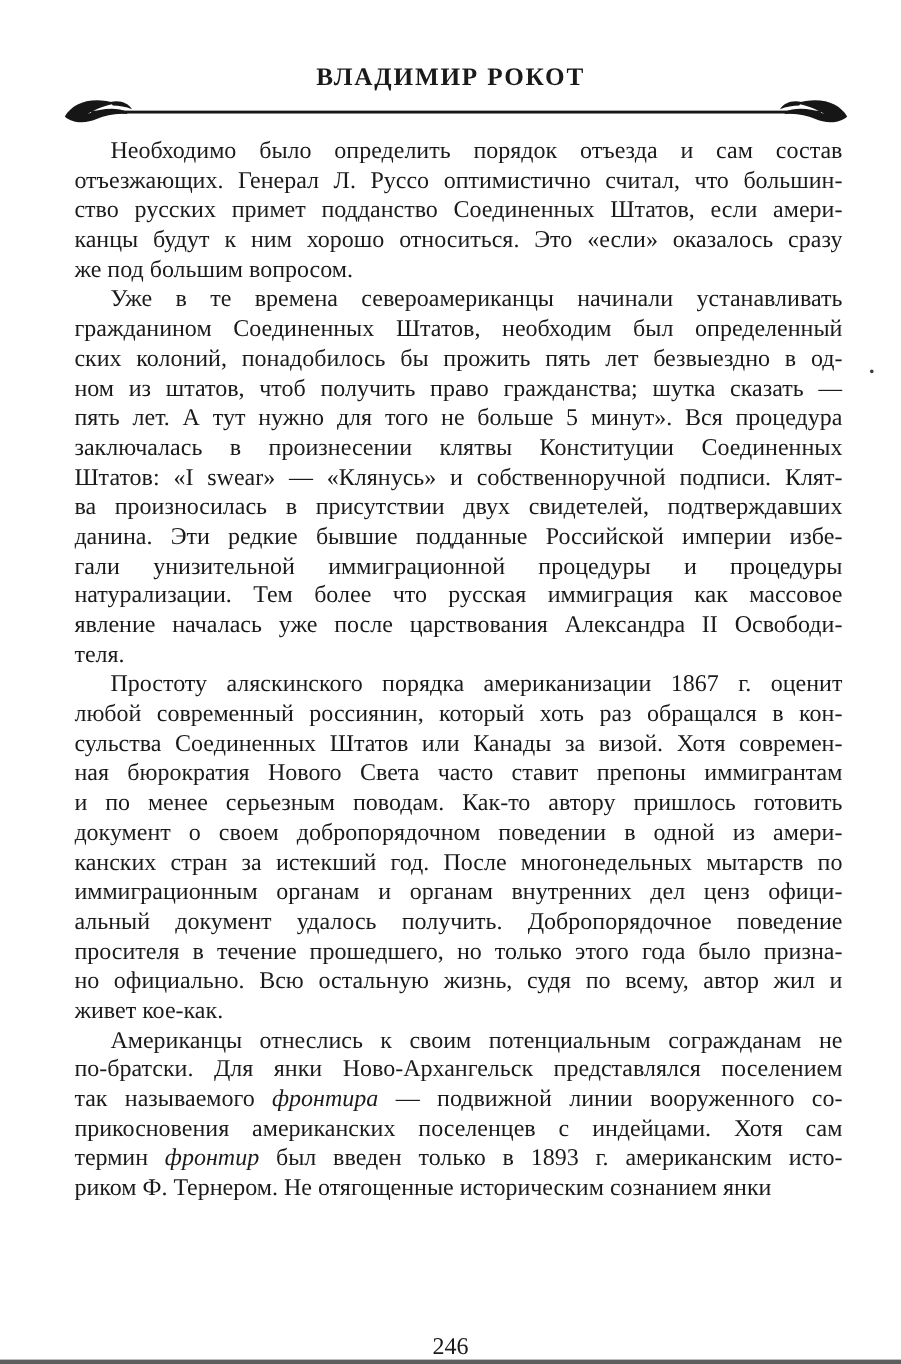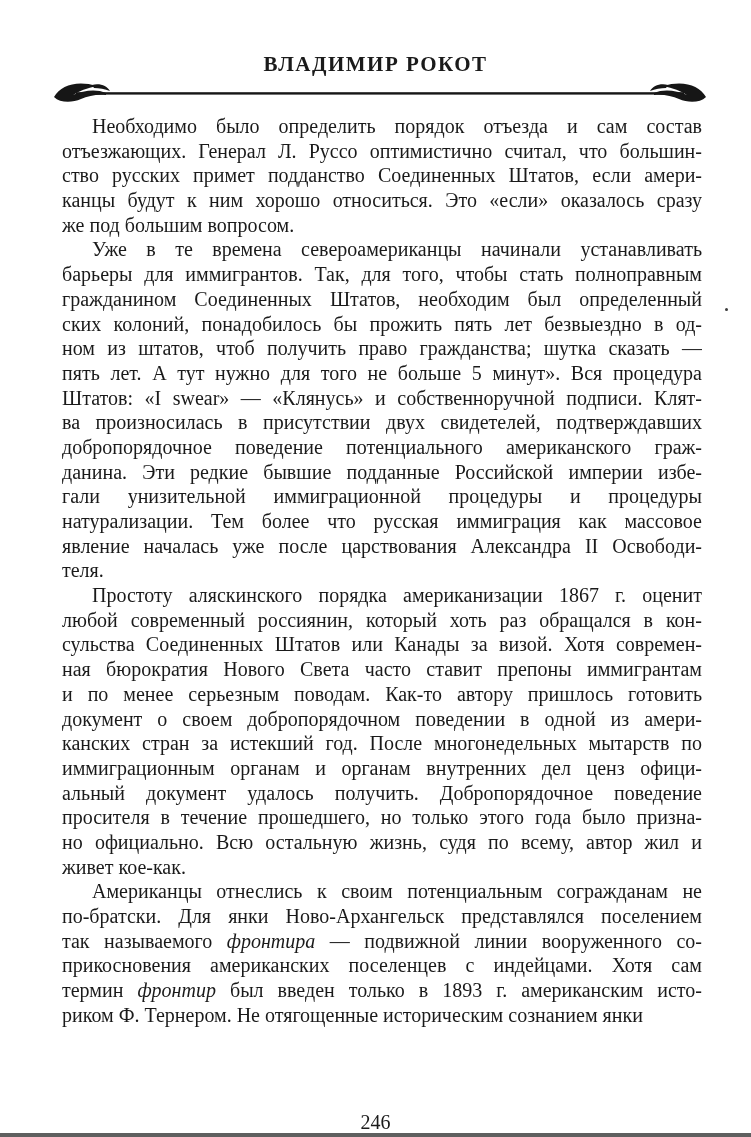--- a/index.html
+++ b/index.html
@@ -64,28 +64,27 @@
     </g>
   </svg>
 
   <div class="body-text">
       <div class="line indent">Необходимо было определить порядок отъезда и сам состав</div>
       <div class="line">отъезжающих. Генерал Л. Руссо оптимистично считал, что большин-</div>
       <div class="line">ство русских примет подданство Соединенных Штатов, если амери-</div>
       <div class="line">канцы будут к ним хорошо относиться. Это «если» оказалось сразу</div>
       <div class="line last">же под большим вопросом.</div>
       <div class="line indent">Уже в те времена североамериканцы начинали устанавливать</div>
-      <div class="line">барьеры для иммигрантов. Так, для того, чтобы стать полноправным</div>
       <div class="line">гражданином Соединенных Штатов, необходим был определенный</div>
       <div class="line">ских колоний, понадобилось бы прожить пять лет безвыездно в од-</div>
       <div class="line">ном из штатов, чтоб получить право гражданства; шутка сказать —</div>
       <div class="line">пять лет. А тут нужно для того не больше 5 минут». Вся процедура</div>
+      <div class="line">заключалась в произнесении клятвы Конституции Соединенных</div>
       <div class="line">Штатов: «I swear» — «Клянусь» и собственноручной подписи. Клят-</div>
       <div class="line">ва произносилась в присутствии двух свидетелей, подтверждавших</div>
-      <div class="line">добропорядочное поведение потенциального американского граж-</div>
       <div class="line">данина. Эти редкие бывшие подданные Российской империи избе-</div>
       <div class="line">гали унизительной иммиграционной процедуры и процедуры</div>
       <div class="line">натурализации. Тем более что русская иммиграция как массовое</div>
       <div class="line">явление началась уже после царствования Александра II Освободи-</div>
       <div class="line last">теля.</div>
       <div class="line indent">Простоту аляскинского порядка американизации 1867 г. оценит</div>
       <div class="line">любой современный россиянин, который хоть раз обращался в кон-</div>
       <div class="line">сульства Соединенных Штатов или Канады за визой. Хотя современ-</div>
       <div class="line">ная бюрократия Нового Света часто ставит препоны иммигрантам</div>
       <div class="line">и по менее серьезным поводам. Как-то автору пришлось готовить</div>

